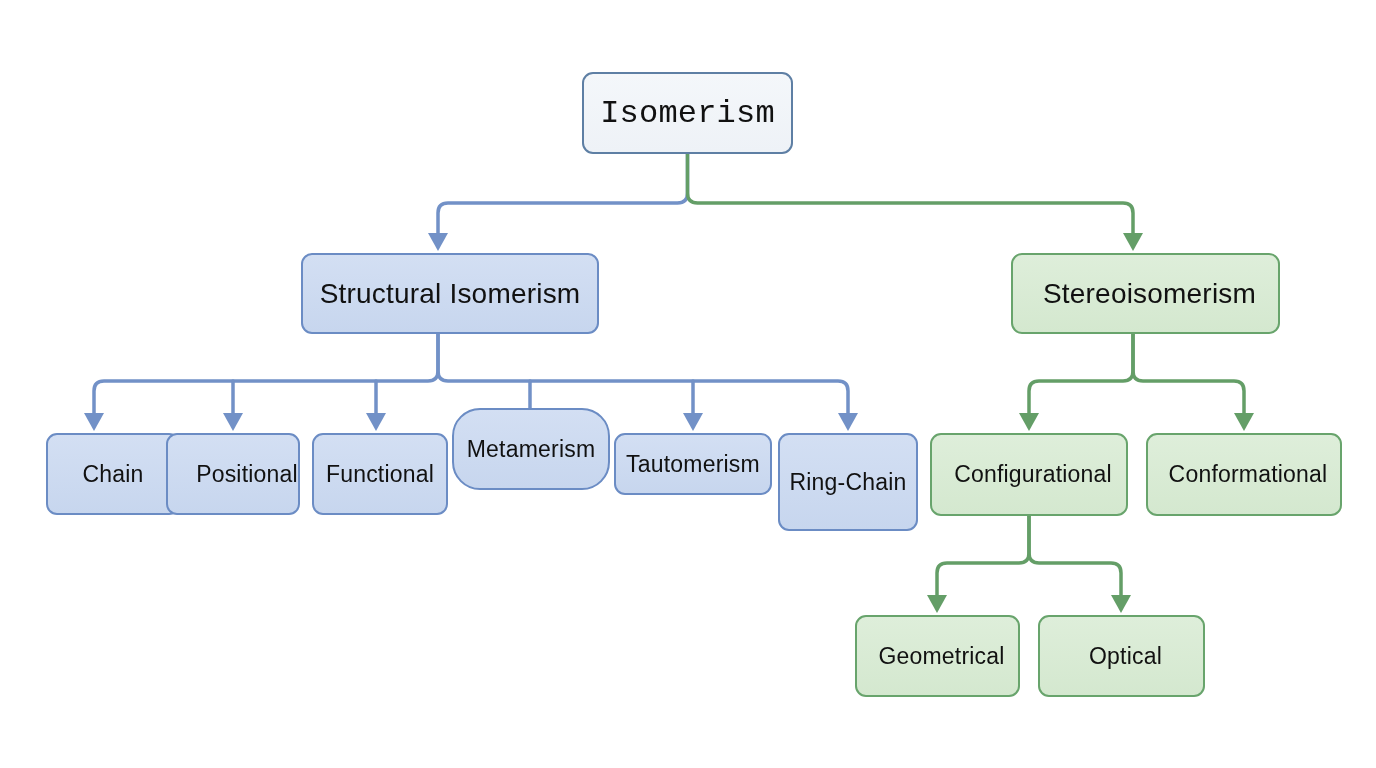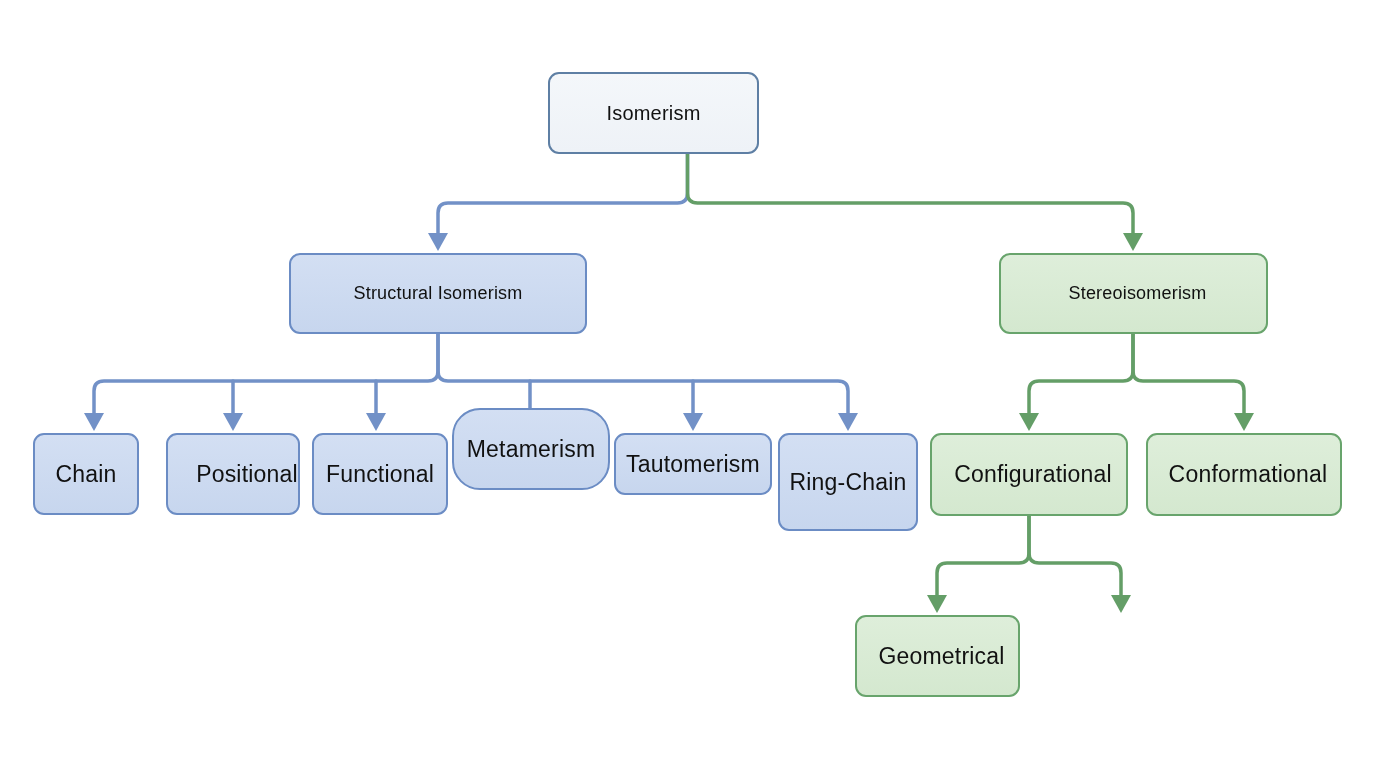--- a/index.html
+++ b/index.html
@@ -31,41 +31,42 @@
     display: flex;
     align-items: center;
     justify-content: center;
     border-radius: 11px;
     color: var(--text, #111);
     text-align: center;
     box-sizing: border-box;
     letter-spacing: 0.2px;
   }
   .node.root {
-    left: 548px; top: 72px; width: 211px; height: 82px;
+    left: 582px; top: 72px; width: 211px; height: 82px;
     background: linear-gradient(180deg, #f4f7fa, var(--root-fill));
     border: 2.5px solid var(--root-border);
-    font-size: 20px;
+    font-size: 32px;
+    font-family: Liberation Mono, monospace;
   }
   .node.blue {
     background: linear-gradient(180deg, #d3dff3, var(--blue-fill));
     border: 2.5px solid var(--blue-border);
   }
   .node.green {
     background: linear-gradient(180deg, #deeeda, var(--green-fill));
     border: 2.5px solid var(--green-border);
     padding-left: 8px;
   }
-  .level2 { font-size: 18px; }
+  .level2 { font-size: 28px; margin-left: 12px; }
   .leaf   { font-size: 23px; }
 
   #n-structural    { left: 289px;  top: 253px; width: 298px; height: 81px; }
   #n-stereo        { left: 999px;  top: 253px; width: 269px; height: 81px; }
 
-  #n-chain         { left: 33px;   top: 433px; width: 106px; height: 82px; }
+  #n-chain         { left: 46px;   top: 433px; width: 134px; height: 82px; }
   #n-positional    { left: 166px;  top: 433px; width: 134px; height: 82px; padding-left: 28px; }
   #n-functional    { left: 312px;  top: 433px; width: 136px; height: 82px; }
   #n-metamerism    { left: 452px;  top: 408px; width: 158px; height: 82px; border-radius: 28px; }
   #n-tautomerism   { left: 614px;  top: 433px; width: 158px; height: 62px; }
   #n-ringchain     { left: 778px;  top: 433px; width: 140px; height: 98px; }
 
   #n-configurational { left: 930px;  top: 433px; width: 198px; height: 83px; }
   #n-conformational  { left: 1146px; top: 433px; width: 196px; height: 83px; }
 
   #n-geometrical   { left: 855px;  top: 615px; width: 165px; height: 82px; }
@@ -143,15 +144,16 @@
   <div class="node blue leaf" id="n-positional">Positional</div>
   <div class="node blue leaf" id="n-functional">Functional</div>
   <div class="node blue leaf" id="n-metamerism">Metamerism</div>
   <div class="node blue leaf" id="n-tautomerism">Tautomerism</div>
   <div class="node blue leaf" id="n-ringchain">Ring-Chain</div>
 
   <div class="node green leaf" id="n-configurational">Configurational</div>
   <div class="node green leaf" id="n-conformational">Conformational</div>
 
   <div class="node green leaf" id="n-geometrical">Geometrical</div>
+  <div class="node green leaf" id="n-optical">Optical</div>
 
 
 </div>
 
 </body></html>

